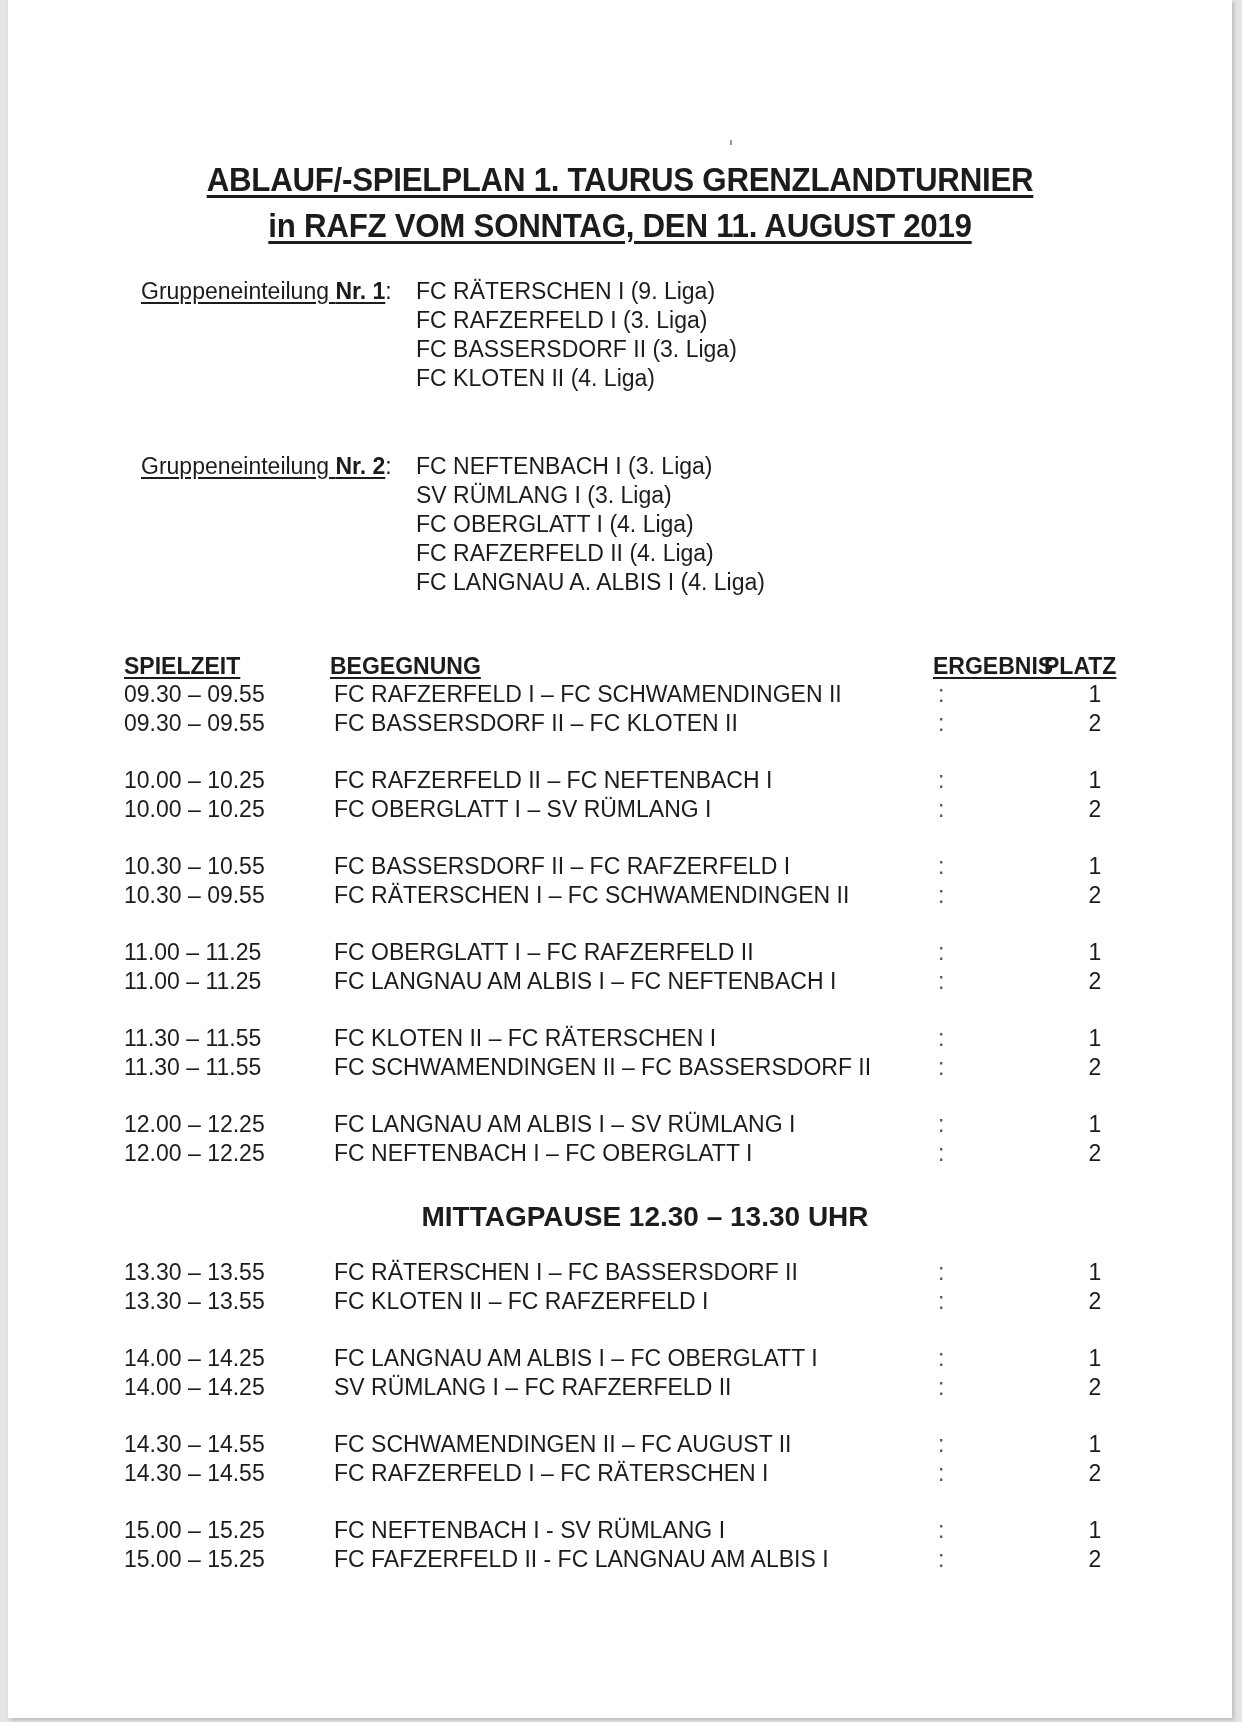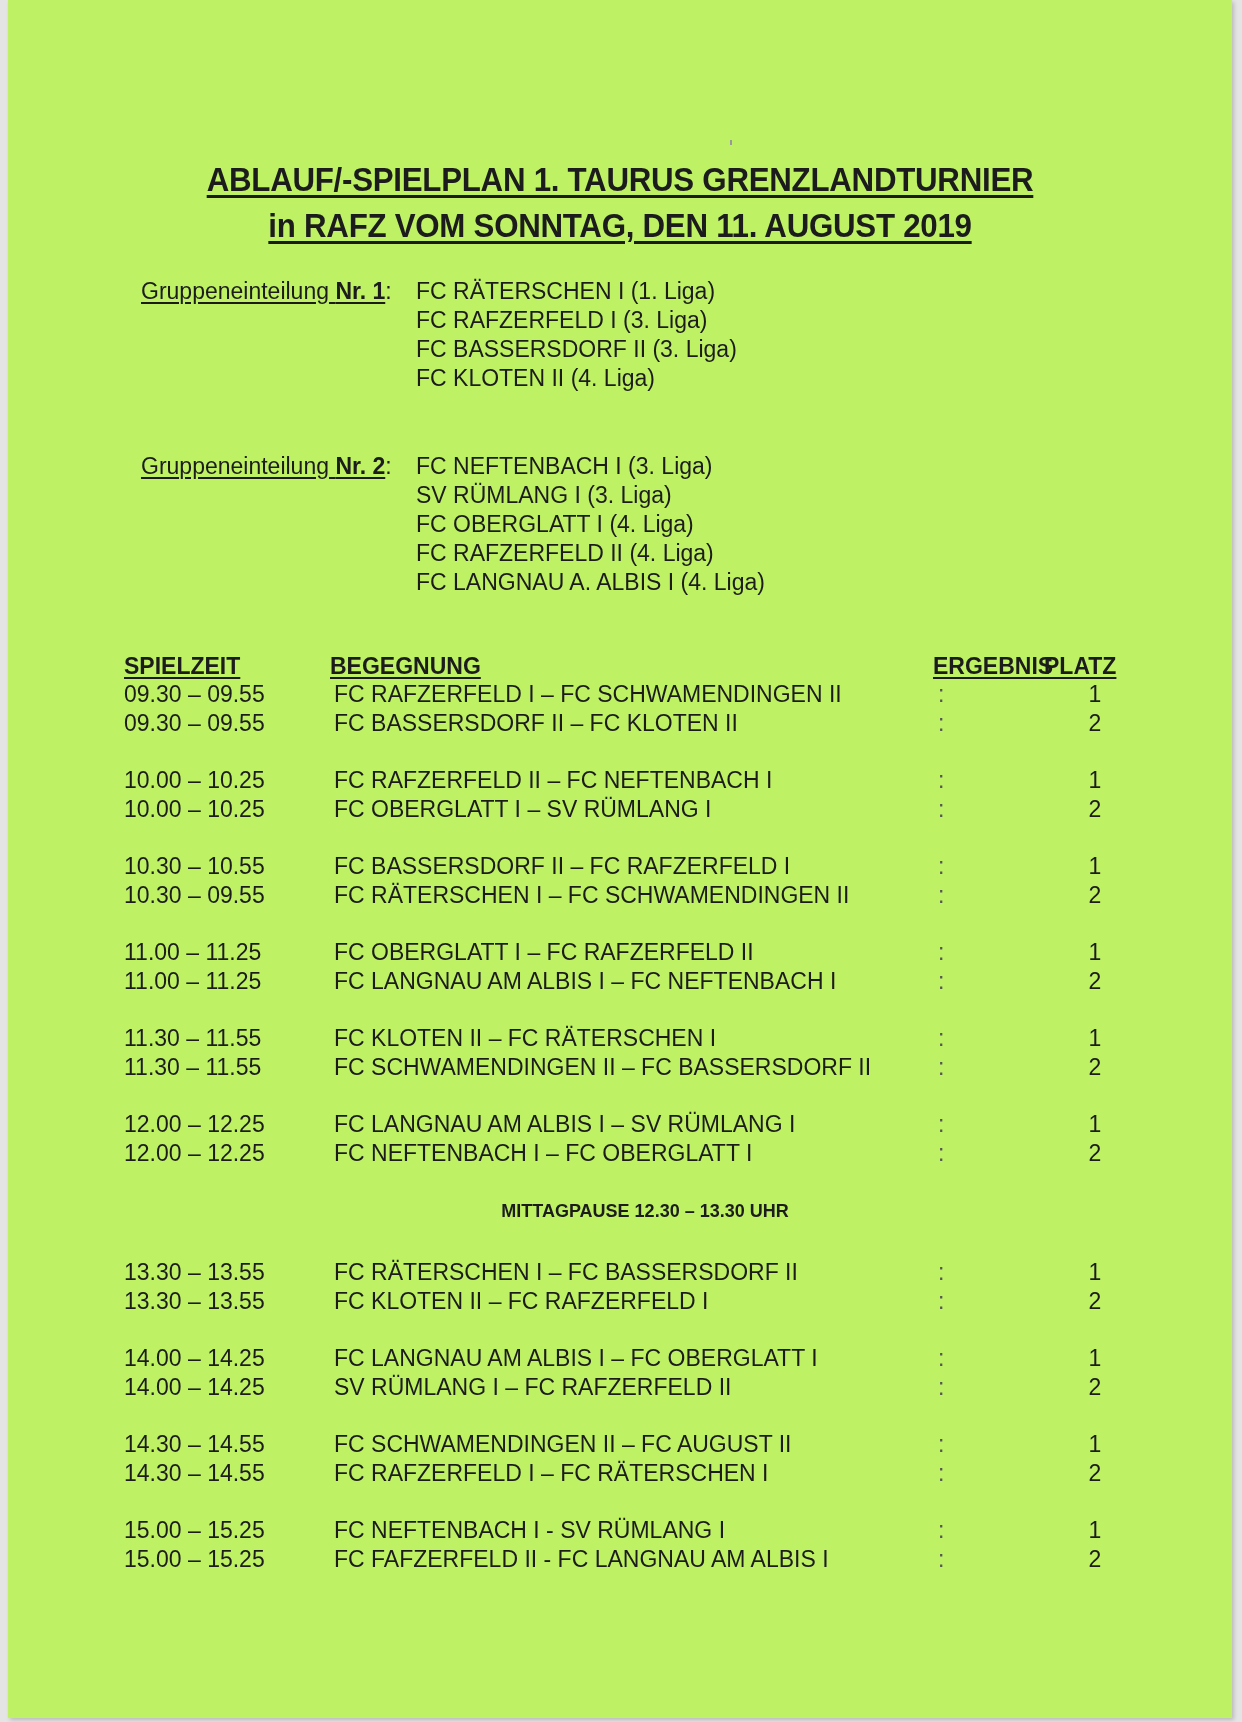--- a/index.html
+++ b/index.html
@@ -8,21 +8,21 @@
     background: #e4e4e4;
     position: relative;
     overflow: hidden;
     font-family: "Liberation Sans", sans-serif;
     color: #1c1c1c;
   }
   .page {
     position: absolute;
     left: 8px; top: 0;
     width: 1224px; height: 1718px;
-    background: #bef264;
+    background: #ffffff;
     box-shadow: 2px 2px 4px rgba(0,0,0,0.18);
   }
   .title {
     position: absolute;
     left: 0; width: 1224px;
     text-align: center;
     font-weight: bold;
     font-size: 34px;
     letter-spacing: -0.3px;
     transform: scaleX(0.92);
@@ -52,38 +52,38 @@
   .h-place { left: 1036px; }
 
   .row { position: absolute; left: 0; width: 1224px; height: 29px; font-size: 23px; white-space: nowrap; }
   .row .time { position: absolute; left: 116px; }
   .row .match { position: absolute; left: 326px; }
   .row .res { position: absolute; left: 930px; color: #555; }
   .row .place { position: absolute; left: 1072px; width: 30px; text-align: center; }
 
   .pause {
     position: absolute; top: 1201px; left: 0; width: 1224px;
-    text-align: center; font-weight: bold; font-size: 18px;
+    text-align: center; font-weight: bold; font-size: 28px;
     padding-left: 50px; box-sizing: border-box;
   }
   .speck { position: absolute; width: 2px; height: 5px; background: #999; }
 </style>
 </head>
 <body>
 
 <div class="page">
   <div class="speck" style="left:722px; top:140px;"></div>
 
   <div class="title t1"><span>ABLAUF/-SPIELPLAN 1. TAURUS GRENZLANDTURNIER</span></div>
   <div class="title t2"><span>in RAFZ VOM SONNTAG, DEN 11. AUGUST 2019</span></div>
 
   <div class="group g1">
     <div class="label"><span class="u"><span>Gruppeneinteilung</span> <b>Nr. 1</b></span>:</div>
     <div class="teams">
-      <div>FC RÄTERSCHEN I (1. Liga)</div>
+      <div>FC RÄTERSCHEN I (9. Liga)</div>
       <div>FC RAFZERFELD I (3. Liga)</div>
       <div>FC BASSERSDORF II (3. Liga)</div>
       <div>FC KLOTEN II (4. Liga)</div>
     </div>
   </div>
 
   <div class="group g2">
     <div class="label"><span class="u"><span>Gruppeneinteilung</span> <b>Nr. 2</b></span>:</div>
     <div class="teams">
       <div>FC NEFTENBACH I (3. Liga)</div>

